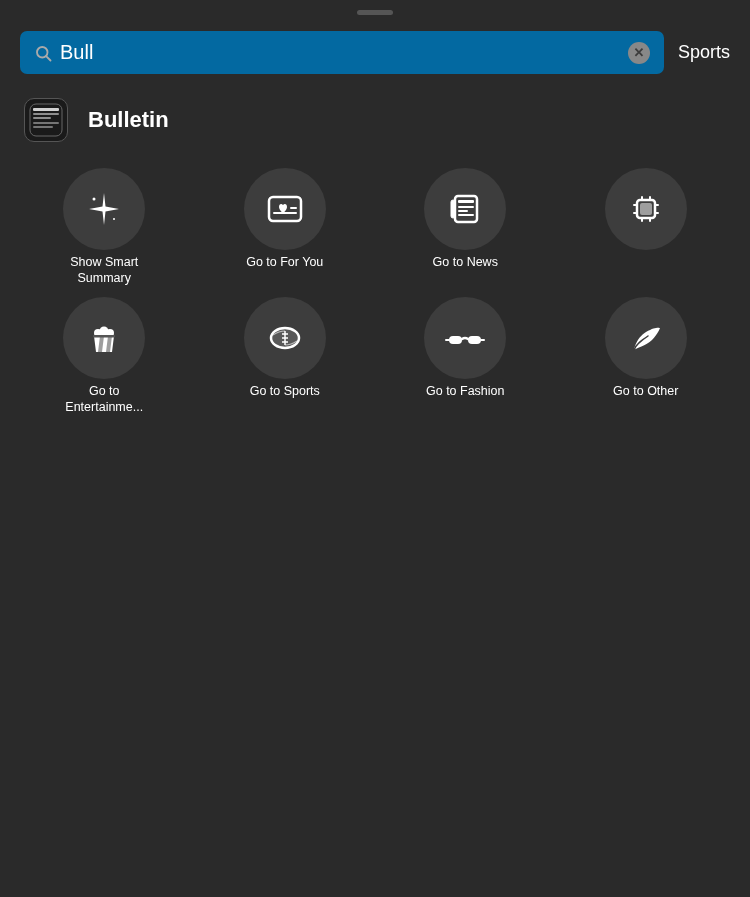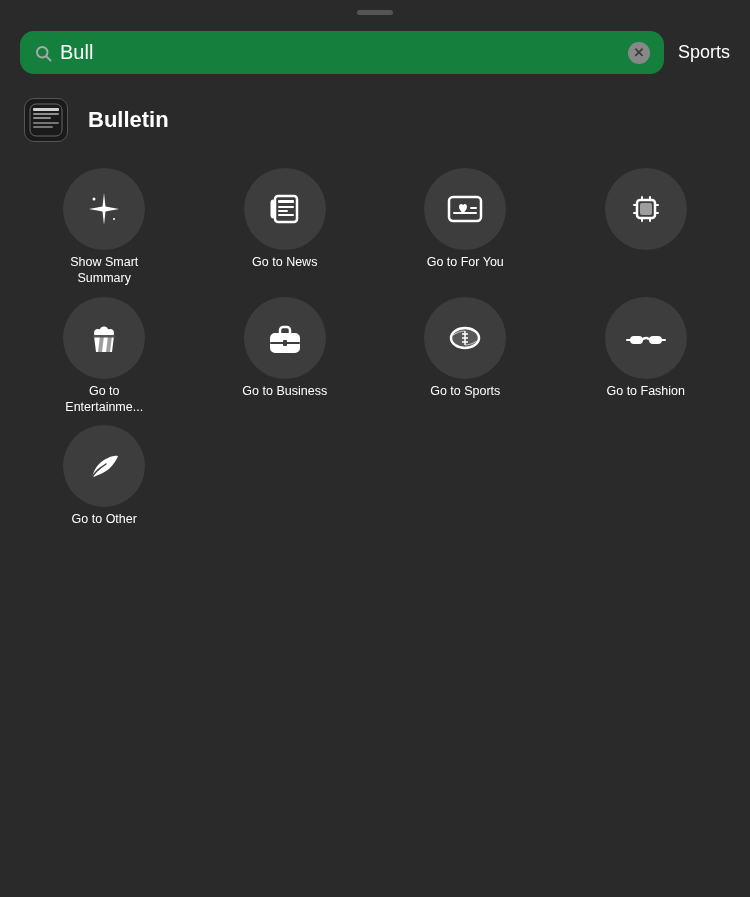--- a/index.html
+++ b/index.html
@@ -24,22 +24,22 @@
 
     .search-bar-row {
       display: flex;
       align-items: center;
       padding: 16px 20px 16px 20px;
       gap: 14px;
     }
 
     .search-box {
       flex: 1;
-      background: #15803d;
-      border-radius: 14px;
+      background: #0369a1;
+      border-radius: 7px;
       display: flex;
       align-items: center;
       padding: 10px 14px;
       gap: 8px;
     }
 
     .search-icon-wrap {
       color: #aaa;
       font-size: 18px;
       display: flex;
@@ -185,46 +185,46 @@
         <circle cx="10" cy="10" r="1.5" fill="white"></circle>
         <circle cx="30" cy="30" r="1" fill="white"></circle>
       </svg>
     </div>
     <span class="item-label">Show Smart Summary</span>
   </div>
 
   <div class="grid-item">
     <div class="circle-icon">
       <svg viewBox="0 0 40 40" fill="white">
+        <rect x="4" y="8" width="32" height="24" rx="4" fill="none" stroke="white" stroke-width="2.5"></rect>
+        <path d="M14 18 C14 15.5 16 14 18 16 C20 14 22 15.5 22 18 C22 21 18 24 18 24 C18 24 14 21 14 18Z" fill="white"></path>
+        <rect x="25" y="18" width="7" height="2" rx="1" fill="white"></rect>
+        <rect x="8" y="23" width="24" height="2" rx="1" fill="white"></rect>
+      </svg>
+    </div>
+    <span class="item-label">Go to For You</span>
+  </div>
+
+  <div class="grid-item">
+    <div class="circle-icon">
+      <svg viewBox="0 0 40 40" fill="white">
         <rect x="10" y="7" width="22" height="26" rx="3" fill="none" stroke="white" stroke-width="2.5"></rect>
         <rect x="6" y="11" width="4" height="18" rx="2" fill="white" stroke="white" stroke-width="1"></rect>
         <rect x="13" y="11" width="16" height="3" rx="1" fill="white"></rect>
         <rect x="13" y="17" width="16" height="2" rx="1" fill="white"></rect>
         <rect x="13" y="21" width="10" height="2" rx="1" fill="white"></rect>
         <rect x="13" y="25" width="16" height="2" rx="1" fill="white"></rect>
       </svg>
     </div>
     <span class="item-label">Go to News</span>
   </div>
 
   <div class="grid-item">
     <div class="circle-icon">
       <svg viewBox="0 0 40 40" fill="white">
-        <rect x="4" y="8" width="32" height="24" rx="4" fill="none" stroke="white" stroke-width="2.5"></rect>
-        <path d="M14 18 C14 15.5 16 14 18 16 C20 14 22 15.5 22 18 C22 21 18 24 18 24 C18 24 14 21 14 18Z" fill="white"></path>
-        <rect x="25" y="18" width="7" height="2" rx="1" fill="white"></rect>
-        <rect x="8" y="23" width="24" height="2" rx="1" fill="white"></rect>
-      </svg>
-    </div>
-    <span class="item-label">Go to For You</span>
-  </div>
-
-  <div class="grid-item">
-    <div class="circle-icon">
-      <svg viewBox="0 0 40 40" fill="white">
         <rect x="11" y="11" width="18" height="18" rx="3" fill="none" stroke="white" stroke-width="2.5"></rect>
         <rect x="14" y="14" width="12" height="12" rx="2" fill="white" opacity="0.5"></rect>
 
         <rect x="15" y="7" width="2" height="4" rx="1" fill="white"></rect>
         <rect x="23" y="7" width="2" height="4" rx="1" fill="white"></rect>
 
         <rect x="15" y="29" width="2" height="4" rx="1" fill="white"></rect>
         <rect x="23" y="29" width="2" height="4" rx="1" fill="white"></rect>
 
         <rect x="7" y="15" width="4" height="2" rx="1" fill="white"></rect>
@@ -248,32 +248,20 @@
         <circle cx="14" cy="15" r="4" fill="white"></circle>
         <circle cx="20" cy="13" r="4.5" fill="white"></circle>
         <circle cx="26" cy="15" r="4" fill="white"></circle>
 
         <rect x="9" y="17" width="22" height="2.5" rx="1" fill="#555"></rect>
       </svg>
     </div>
     <span class="item-label">Go to Entertainme...</span>
   </div>
 
-  <div class="grid-item">
-    <div class="circle-icon">
-      <svg viewBox="0 0 40 40" fill="white">
-        <rect x="6" y="16" width="28" height="18" rx="4" fill="white"></rect>
-        <path d="M15 16 L15 12 C15 10.5 16.5 9 18 9 L22 9 C23.5 9 25 10.5 25 12 L25 16" fill="none" stroke="white" stroke-width="2.5"></path>
-        <rect x="6" y="16" width="28" height="18" rx="4" fill="none" stroke="white" stroke-width="2"></rect>
-        <rect x="5" y="24" width="30" height="2" rx="1" fill="#3d3d3d"></rect>
-        <rect x="18" y="22" width="4" height="6" rx="1" fill="#3d3d3d"></rect>
-      </svg>
-    </div>
-    <span class="item-label">Go to Business</span>
-  </div>
 
   <div class="grid-item">
     <div class="circle-icon">
       <svg viewBox="0 0 40 40" fill="white">
         <ellipse cx="20" cy="20" rx="14" ry="10" fill="none" stroke="white" stroke-width="2.5"></ellipse>
         <ellipse cx="20" cy="20" rx="14" ry="10" fill="white" opacity="0.15"></ellipse>
 
         <line x1="20" y1="13" x2="20" y2="27" stroke="white" stroke-width="1.5"></line>
         <line x1="17" y1="16" x2="23" y2="16" stroke="white" stroke-width="1.5"></line>
         <line x1="17" y1="20" x2="23" y2="20" stroke="white" stroke-width="1.5"></line>

